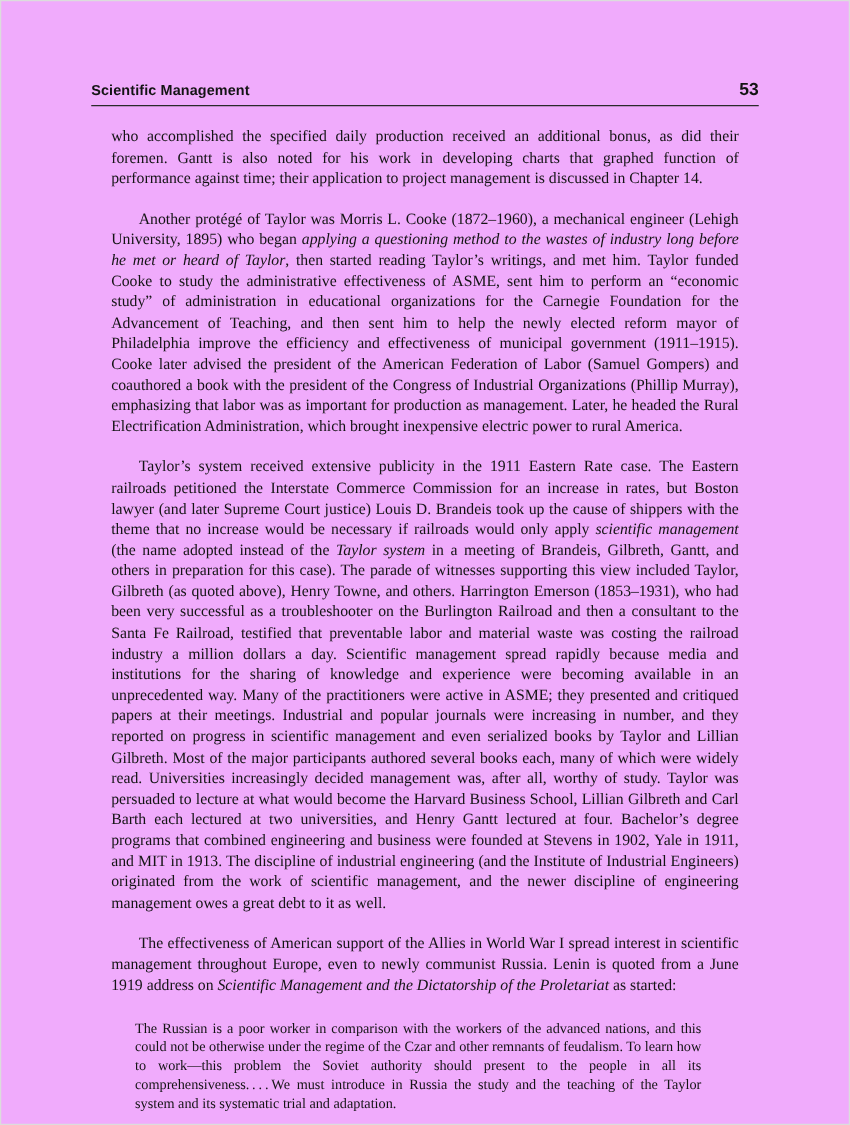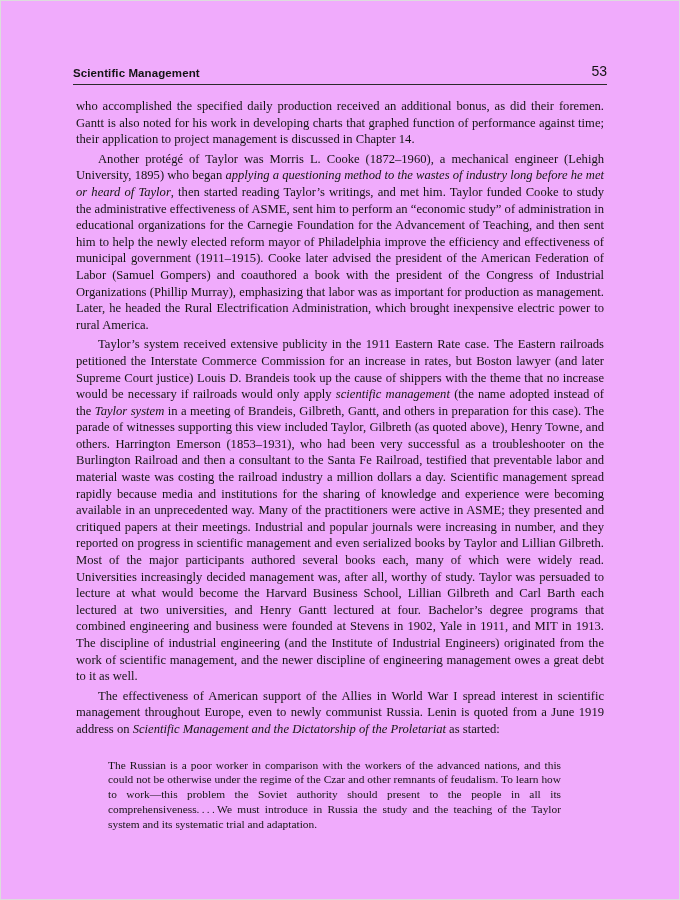--- a/index.html
+++ b/index.html
@@ -28,35 +28,35 @@
   }
   .running-head {
     font-family: "Liberation Sans", "DejaVu Sans", sans-serif;
     font-size: 11.5px;
     font-weight: 600;
     letter-spacing: 0.1px;
   }
   .page-number {
     font-family: "Liberation Sans", "DejaVu Sans", sans-serif;
     font-size: 14px;
-    font-weight: 400;
+    font-weight: 700;
     margin-left: 32px;
   }
   .header-rule {
     height: 1px;
     background: #2a2a2a;
     margin-bottom: 13px;
   }
   .body-text {
     font-size: 12.6px;
     line-height: 16.6px;
     text-align: justify;
   }
   .para {
-    margin: 3px;
+    margin: 16px;
   }
   .para.indent {
     text-indent: 22px;
     font-family: Liberation Serif, serif;
   }
   .para em {
     font-style: italic;
   }
   .para.quote {
     margin: 20px 46px 0 35px;

